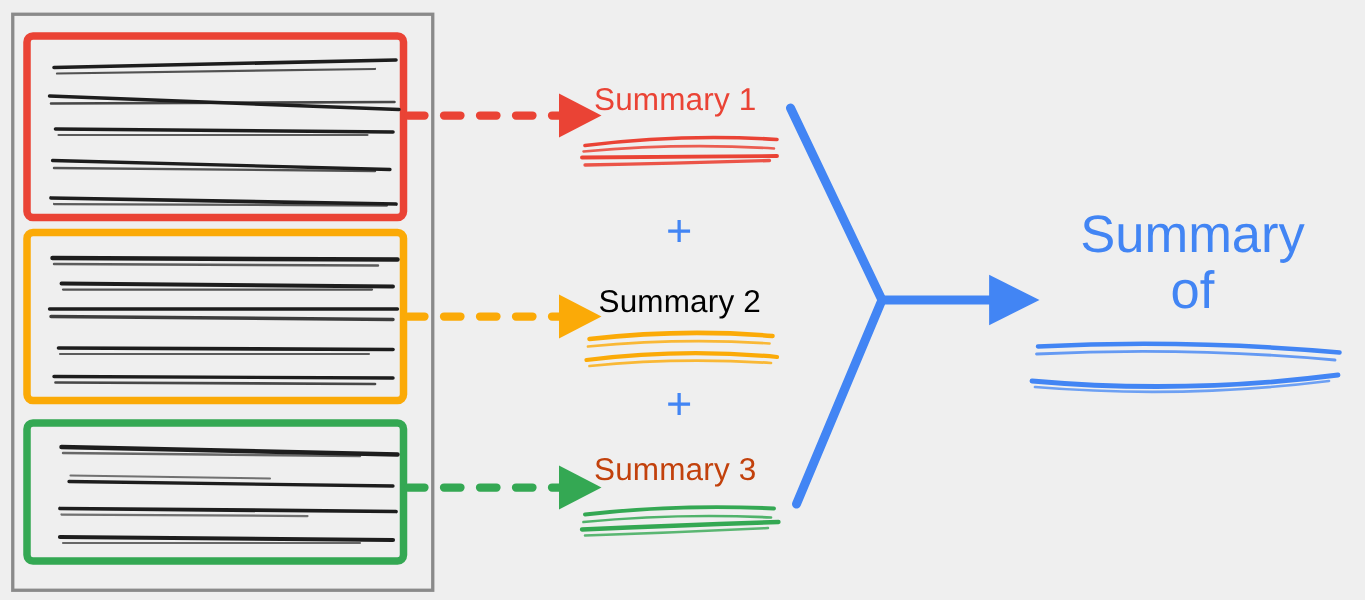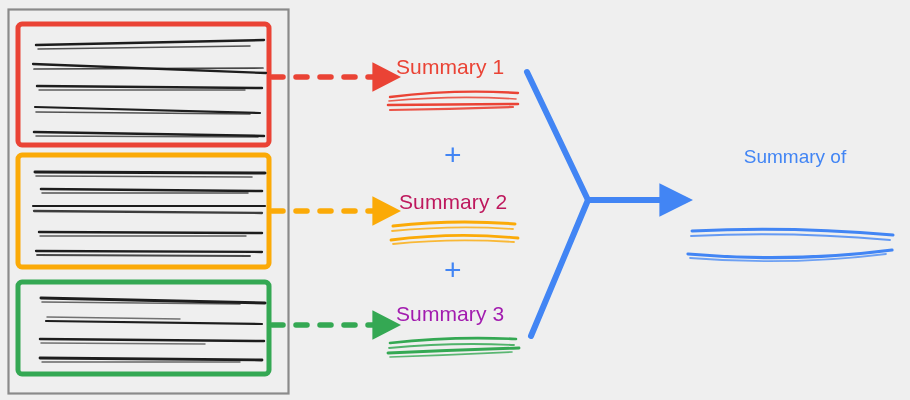--- a/index.html
+++ b/index.html
@@ -30,27 +30,27 @@
     position: absolute;
     white-space: nowrap;
     font-family: "Liberation Sans", sans-serif;
     font-weight: 400;
   }
   .summary-label {
     font-size: 21px;
     letter-spacing: 0.1px;
   }
   #summary-label-1 { left: 396px; top: 55px; color: #ea4335; }
-  #summary-label-2 { left: 399px; top: 190px; color: #be185d; }
-  #summary-label-3 { left: 396px; top: 302px; color: #a21caf; }
+  #summary-label-2 { left: 399px; top: 190px; color: #000000; }
+  #summary-label-3 { left: 396px; top: 302px; color: #c2410c; }
   #sos-label {
     left: 705px;
     top: 138px;
     color: #4285f4;
-    font-size: 19px;
+    font-size: 35px;
     line-height: 37px;
     text-align: center;
     width: 180px;
     white-space: normal;
   }
   #sos-label .ln { display: block; }
   .plus {
     position: absolute;
     color: #4285f4;
     font-size: 30px;

